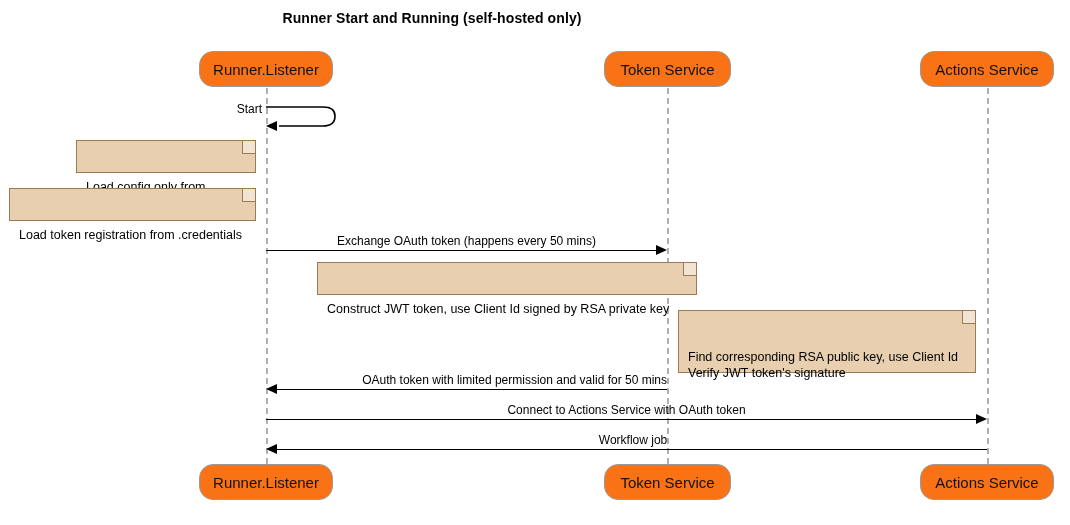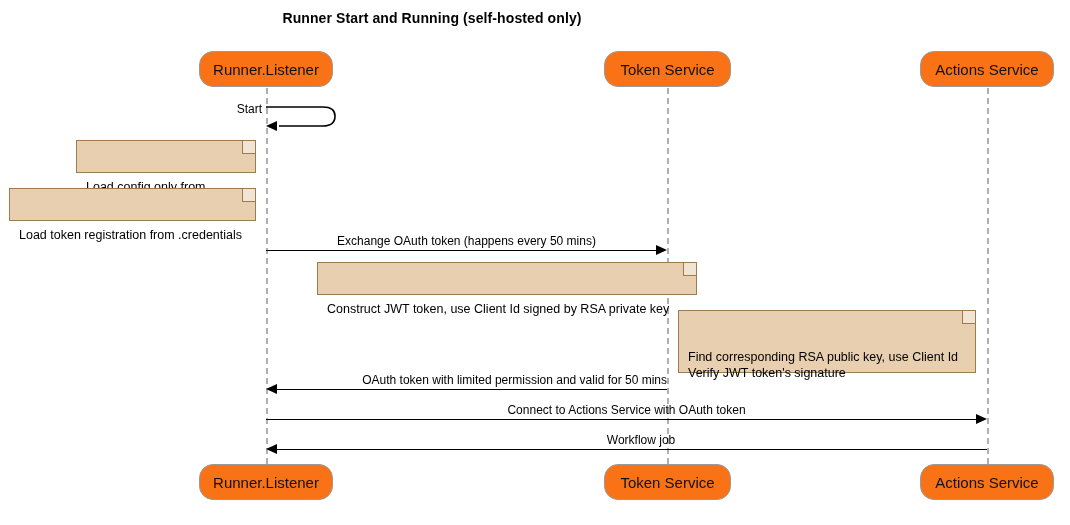--- a/index.html
+++ b/index.html
@@ -157,17 +157,17 @@
   </div>
 
   <div class="msg-label" style="left:277px; top:373px; width:390px;text-align:right;">OAuth token with limited permission and valid for 50 mins</div>
   <div class="msg-line" style="left:277px; top:389px; width:390px;"></div>
   <div class="arrowhead left" style="left:266px; top:383.5px;"></div>
 
   <div class="msg-label" style="left:266px; top:403px; width:721px;">Connect to Actions Service with OAuth token</div>
   <div class="msg-line" style="left:266px; top:419px; width:710px;"></div>
   <div class="arrowhead right" style="left:976px; top:413.5px;"></div>
 
-  <div class="msg-label" style="left:286px; top:433px; width:710px;">Workflow job</div>
+  <div class="msg-label" style="left:278px; top:433px; width:710px;">Workflow job</div>
   <div class="msg-line" style="left:277px; top:449px; width:710px;"></div>
   <div class="arrowhead left" style="left:266px; top:443.5px;"></div>
 
 </div>
 
 </body></html>

